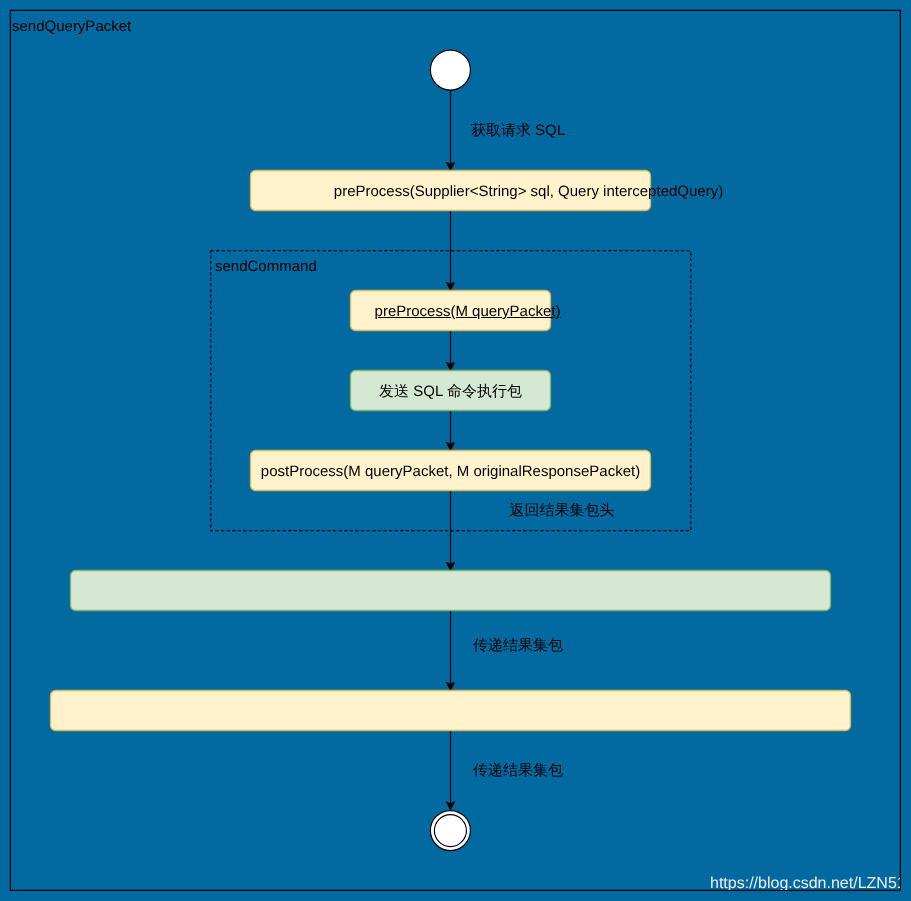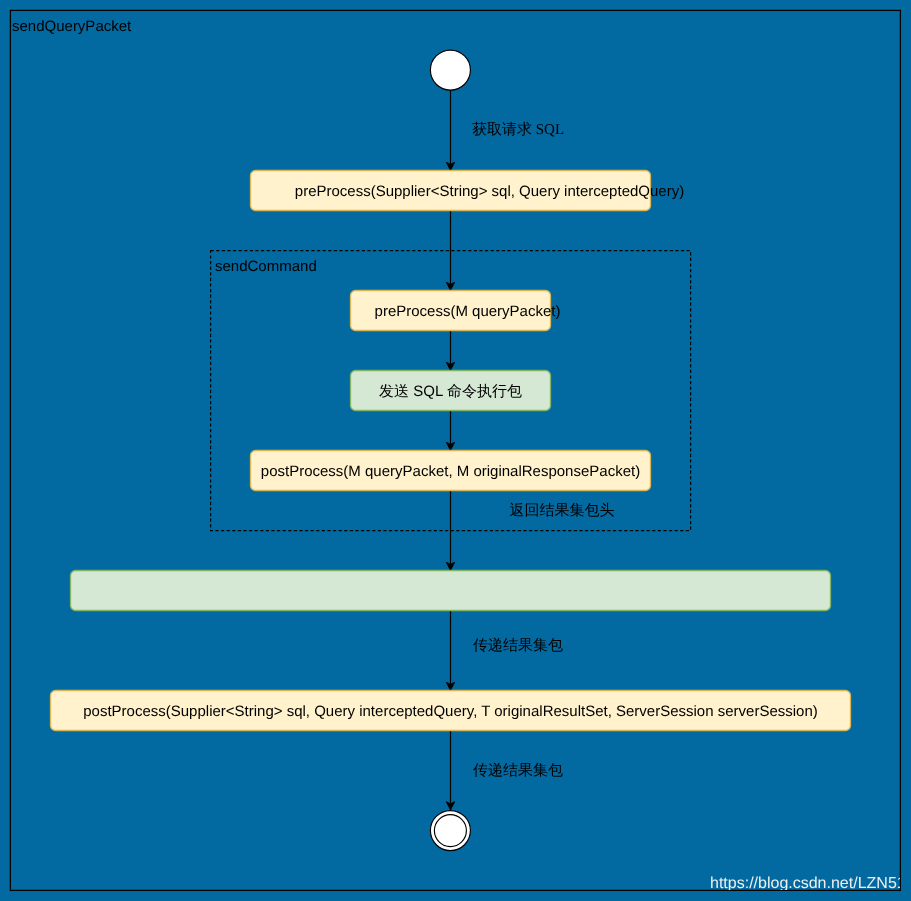--- a/index.html
+++ b/index.html
@@ -54,27 +54,26 @@
   <rect x="70.5" y="570.5" width="760" height="40" rx="5" ry="5" stroke-width="1.3" fill="#d5e8d4" stroke="#82b366"></rect>
   <rect x="50.5" y="690.5" width="800" height="40" rx="5" ry="5" stroke-width="1.3" fill="#fff2cc" stroke="#d6b656"></rect>
 
   <circle cx="450.4" cy="830.6" r="20" stroke-width="1.15" stroke="#000000" fill="#ffffff"></circle>
   <circle cx="450.4" cy="830.6" r="16" stroke-width="1.15" stroke="#000000" fill="#ffffff"></circle>
 </svg>
 
 <div class="lbl" style="left:12px;top:18px;">sendQueryPacket</div>
 <div class="lbl" style="left:215px;top:258px;">sendCommand</div>
 
-<div class="node-lbl" style="left:250px;top:171px;width:479px;height:41px;">preProcess(Supplier&lt;String&gt; sql, Query interceptedQuery)</div>
-<div class="node-lbl" style="left:350px;top:291px;width:235px;height:41px;">preProcess(M queryPacket)</div>
+<div class="node-lbl" style="left:250px;top:171px;width:479px;height:41px;padding-left:39px;">preProcess(Supplier&lt;String&gt; sql, Query interceptedQuery)</div>
+<div class="node-lbl" style="left:350px;top:291px;width:235px;height:41px;text-decoration:underline;">preProcess(M queryPacket)</div>
 <div class="node-lbl" style="left:350px;top:371px;width:201px;height:41px;">发送 SQL 命令执行包</div>
 <div class="node-lbl" style="left:250px;top:451px;width:401px;height:41px;">postProcess(M queryPacket, M originalResponsePacket)</div>
-<div class="node-lbl" style="left:50px;top:691px;width:801px;height:41px;">postProcess(Supplier&lt;String&gt; sql, Query interceptedQuery, T originalResultSet, ServerSession serverSession)</div>
 
-<div class="elbl" style="left:518px;top:122px;font-family:Liberation Serif, serif;">获取请求 SQL</div>
+<div class="elbl" style="left:518px;top:122px;">获取请求 SQL</div>
 <div class="elbl" style="left:518px;top:502px;margin-left:44px;">返回结果集包头</div>
 <div class="elbl" style="left:518px;top:637px;">传递结果集包</div>
 <div class="elbl" style="left:518px;top:762px;">传递结果集包</div>
 
 <div class="wm-clip">
   <div class="wm">https://blog.csdn.net/LZN51</div>
 </div>
 
 </div>
 

